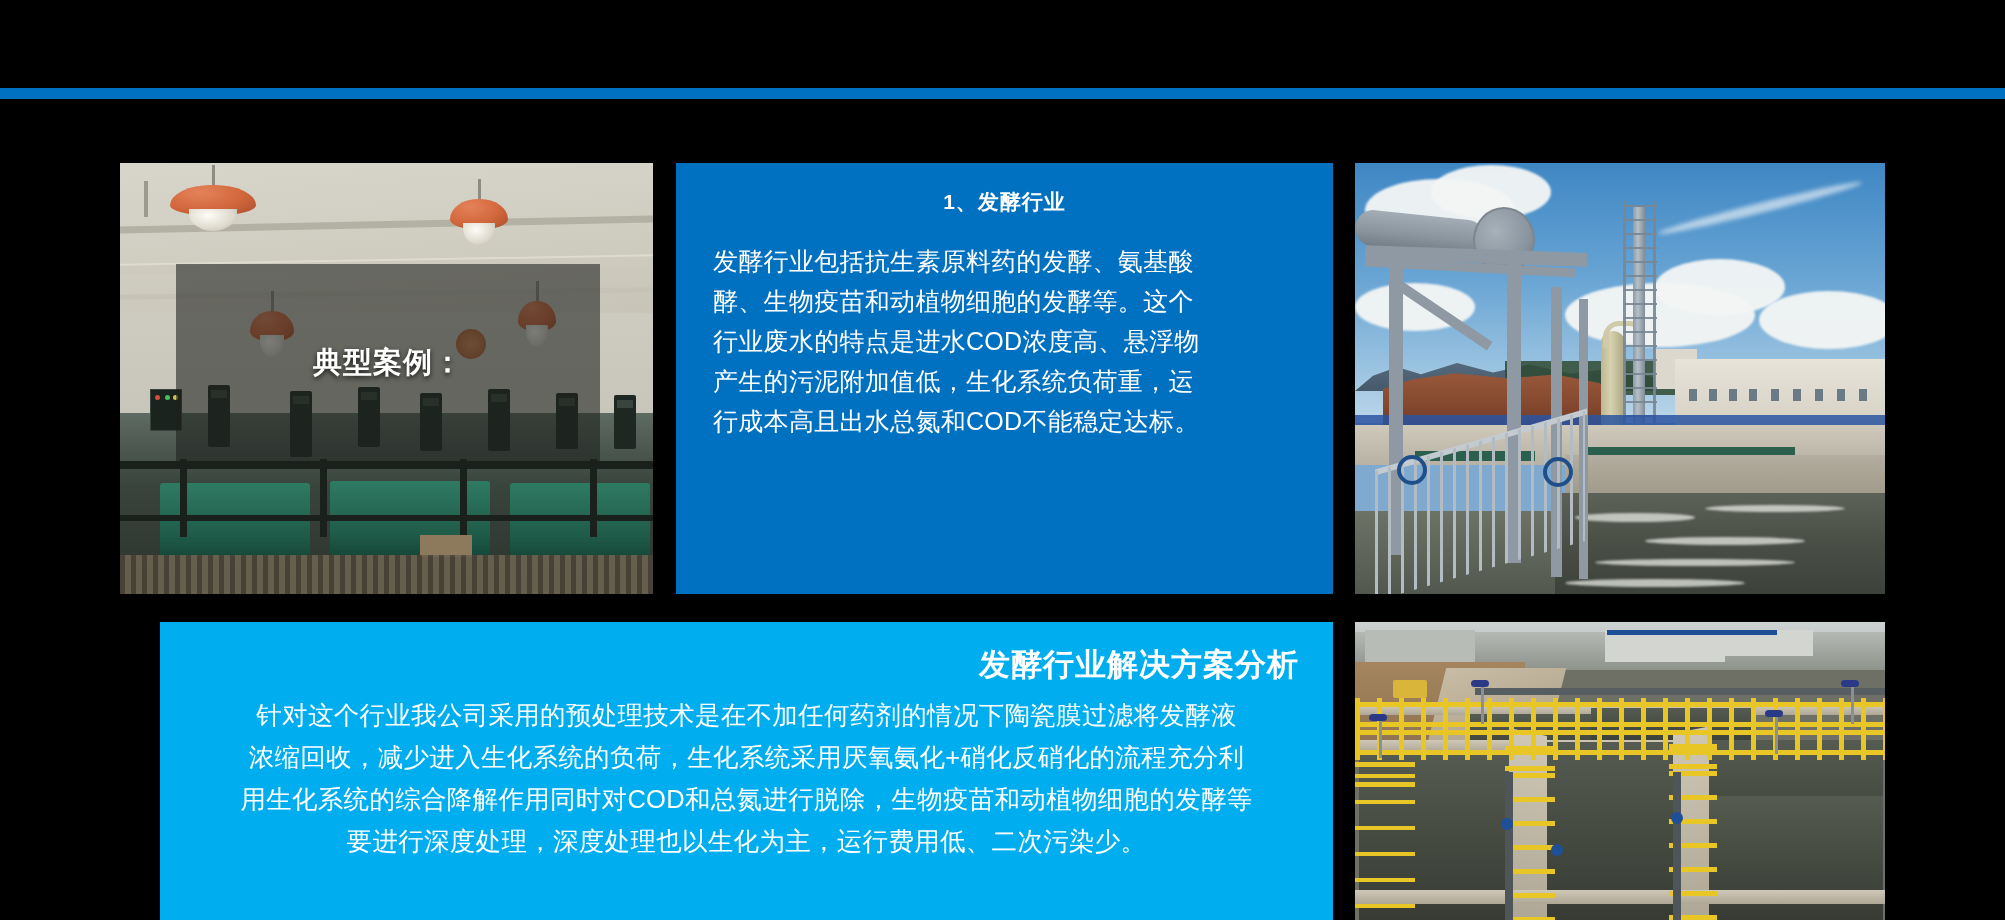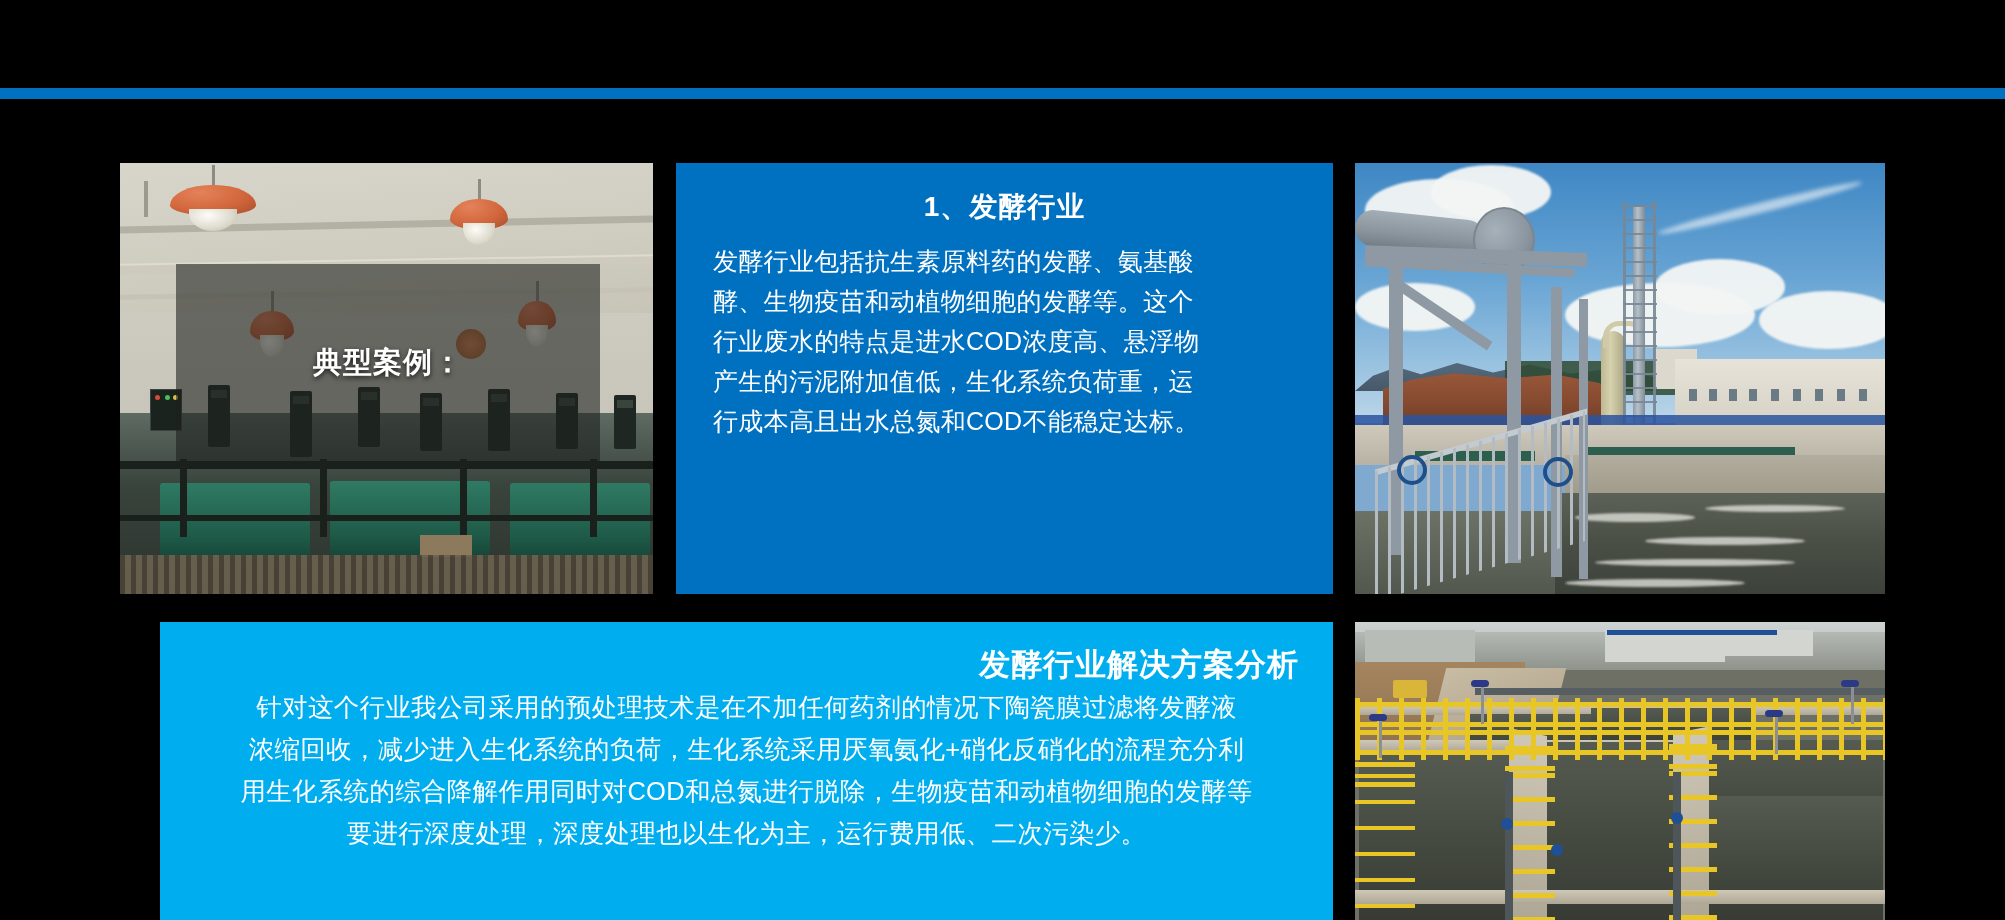--- a/index.html
+++ b/index.html
@@ -74,21 +74,21 @@
   .p1-overlay{position:absolute;left:56px;top:101px;width:424px;height:198px;
      background:rgba(30,33,30,.58);}
   .p1-cap{position:absolute;left:56px;top:101px;width:424px;height:198px;
      display:flex;flex-direction:column;align-items:center;justify-content:space-evenly;
      color:#fff;font-weight:bold;text-shadow:0 2px 5px rgba(0,0,0,.8);gap:24px;}
   .p1-cap .l{font-size:29px;letter-spacing:1px;}
 
   
   .bluepanel{position:absolute;left:676px;top:163px;width:657px;height:431px;background:#0070C0;}
   .bp-title{position:absolute;left:0;top:25px;width:100%;text-align:center;
-     color:#fff;font-size:28px;font-weight:bold;letter-spacing:1px;}
+     color:#fff;font-size:21px;font-weight:bold;letter-spacing:1px;}
   .bp-body{position:absolute;left:37px;top:78px;width:583px;color:#fff;font-size:25px;
      line-height:40px;letter-spacing:.3px;}
   .bp-body .ln{display:block;white-space:nowrap;}
 
   
   .photo2{position:absolute;left:1355px;top:163px;width:530px;height:431px;overflow:hidden;
           background:#7fa9cf;}
   .p2-sky{position:absolute;left:0;top:0;width:530px;height:260px;
      background:linear-gradient(180deg,#3f87c4 0%,#69a5d4 45%,#9cc4e1 80%,#bcd6e8 100%);}
   .cloud{position:absolute;background:#f4f6f5;border-radius:50%;filter:blur(1px);opacity:.95;}
@@ -150,21 +150,21 @@
      background:repeating-linear-gradient(90deg,#b4bcc3 0px,#b4bcc3 3px,transparent 3px,transparent 13px);
      transform:skewY(-16deg);}
   .p2-railbar{position:absolute;left:20px;top:276px;width:212px;height:6px;background:#c3cad0;transform:skewY(-16deg);}
   .p2-valve{position:absolute;width:22px;height:22px;border-radius:50%;border:4px solid #1f4f8a;}
   .p2-v1{left:42px;top:292px;}
   .p2-v2{left:188px;top:294px;}
 
   
   .cyanpanel{position:absolute;left:160px;top:622px;width:1173px;height:298px;background:#00AEEF;}
   .cp-title{position:absolute;right:34px;top:22px;color:#fff;font-size:31px;font-weight:bold;letter-spacing:1px;}
-  .cp-body{position:absolute;left:0px;top:64px;width:1173px;color:#fff;font-size:25.5px;
+  .cp-body{position:absolute;left:0px;top:72px;width:1173px;color:#fff;font-size:25.5px;
      line-height:42px;letter-spacing:.3px;text-align:center;}
   .cp-body .ln{display:block;white-space:nowrap;}
 
   
   .photo3{position:absolute;left:1355px;top:622px;width:530px;height:298px;overflow:hidden;
           background:#6e7066;}
   .p3-sky{position:absolute;left:0;top:0;width:530px;height:34px;
      background:linear-gradient(180deg,#cdd2d2 0%,#b9bdbb 100%);}
   .p3-far{position:absolute;left:0;top:10px;width:530px;height:38px;
      background:linear-gradient(180deg,#b5b9b4 0%,#8e938c 100%);}

